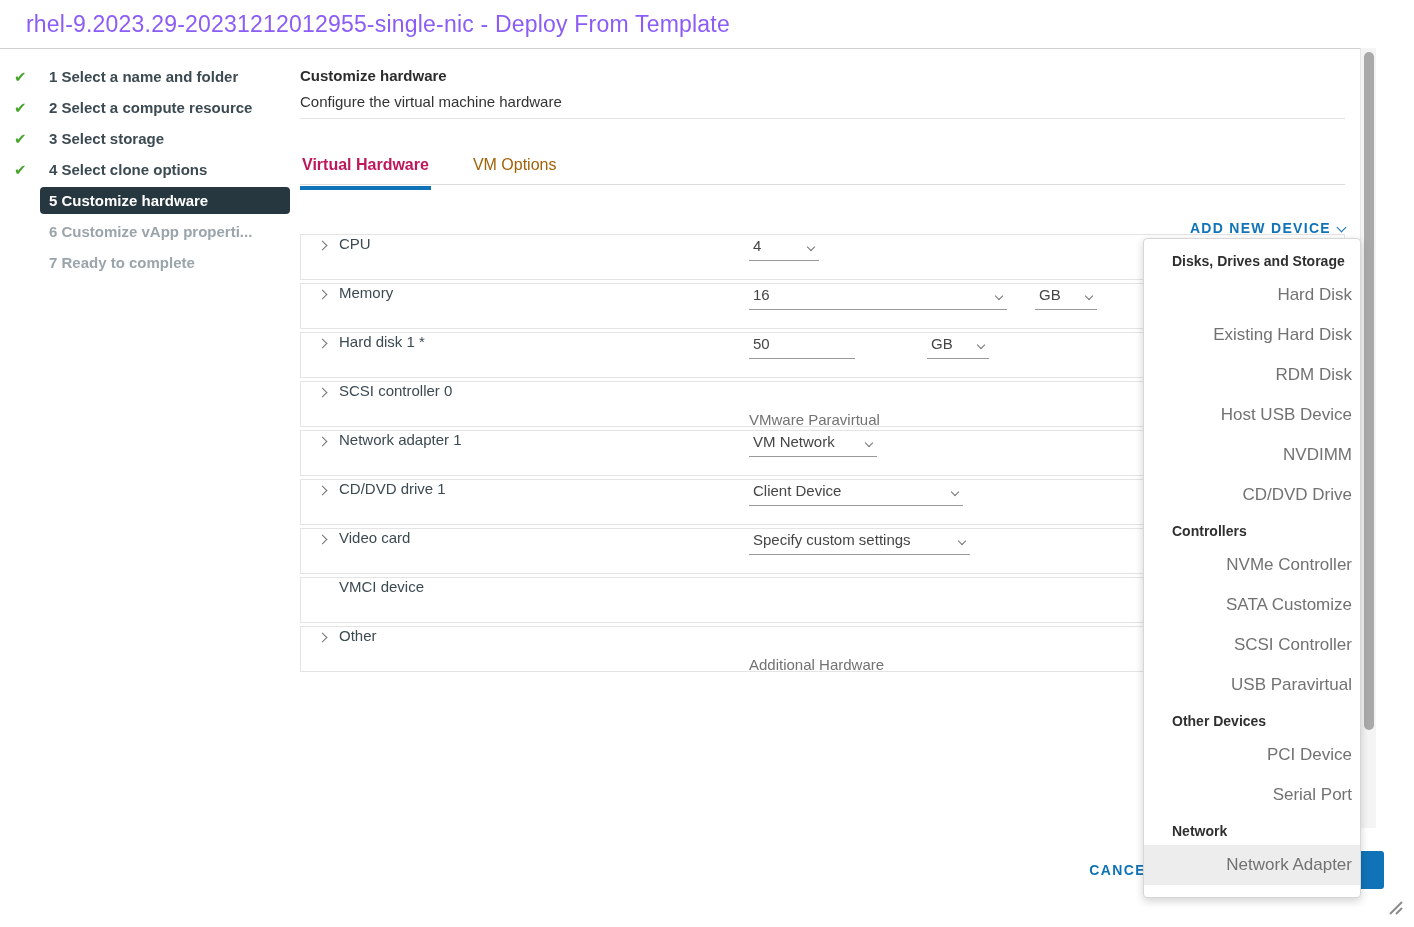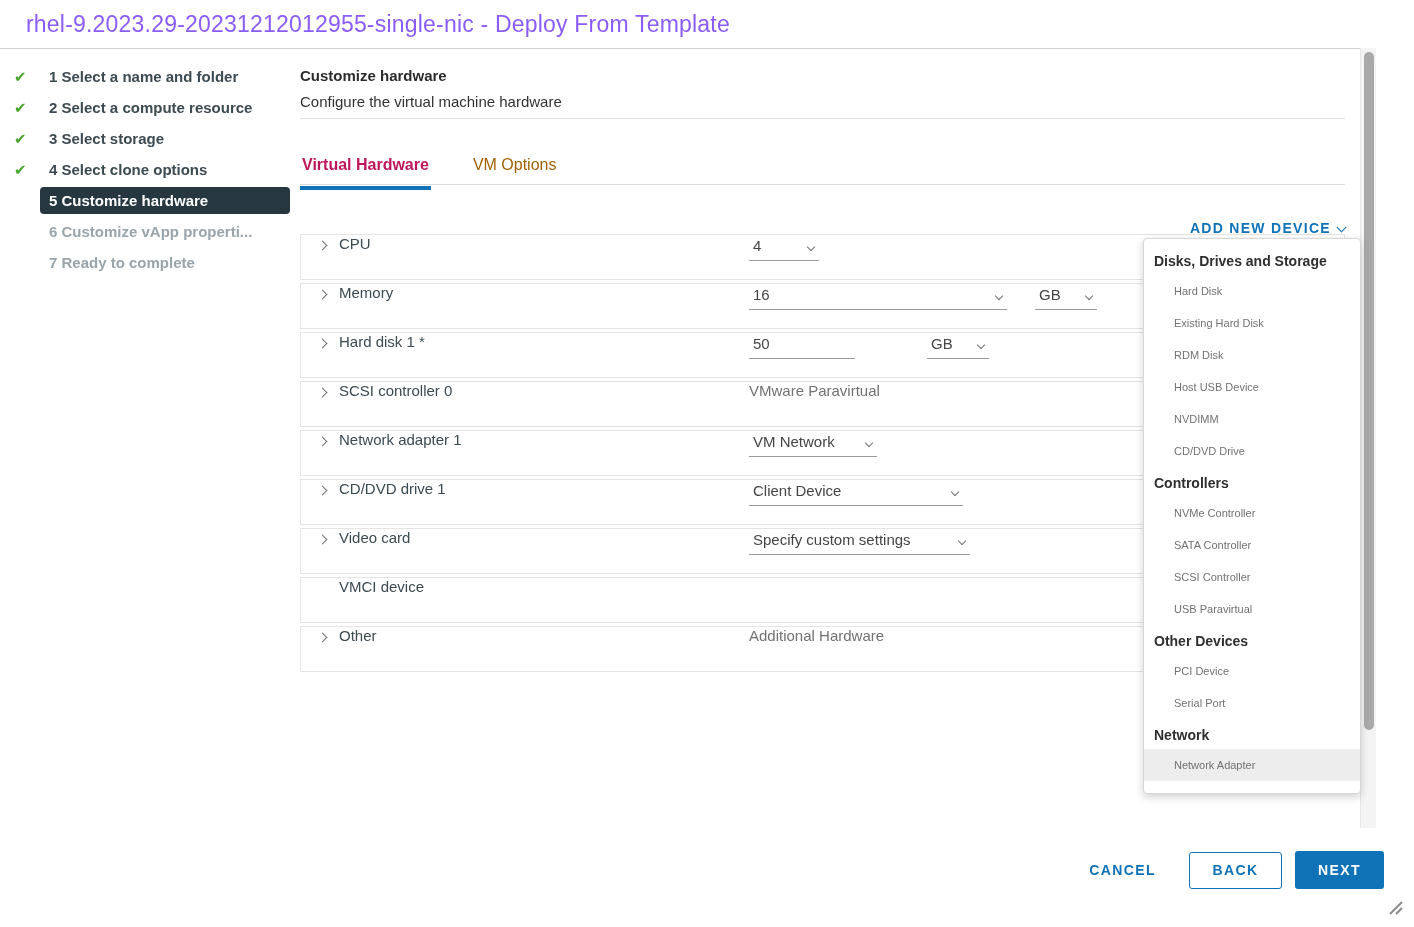--- a/index.html
+++ b/index.html
@@ -40,33 +40,33 @@
     border-width:0 1.6px 1.6px 0; }
   .chev.down{ transform:rotate(45deg); }
   .chev.right{ transform:rotate(-45deg); }
 
   
   .hw-table{ position:absolute; left:300px; top:234px; width:1045px; }
   .hw-row{ background:#fff; border:1px solid #e4e4e4; height:46px; margin-bottom:3px;
     display:flex; align-items:flex-start; position:relative; }
   .hw-expander{ width:20px; margin-left:18px; }
   .hw-label{ font-size:15px; color:var(--label); width:410px; }
-  .hw-value-text{ font-size:15px; color:var(--muted); }
+  .hw-value-text{ font-size:15px; color:var(--muted);margin-top:29px; }
   .hw-controls{ display:flex; align-items:flex-end; }
   .ctrl{ position:relative; border-bottom:1px solid #9a9a9a; padding:2px 18px 6px 4px;
     font-size:15px; color:#454545; cursor:pointer; white-space:nowrap; }
   .ctrl .chev{ position:absolute; right:5px; bottom:10px; width:6px; height:6px; }
   .ctrl.input{ padding-right:4px; }
 
   
   .menu{ position:absolute; left:1143px; top:238px; width:218px; background:#fff;
     border:1px solid #d7d7d7; border-radius:4px; box-shadow:0 3px 8px rgba(0,0,0,.18);
     padding:6px 0 12px 0; z-index:30; }
-  .menu-header{ font-size:14px; font-weight:700; color:#2f2f2f; padding:8px 8px 6px 10px; }
-  .menu-item{ font-size:11px; color:var(--muted); padding:10px 8px 10px 30px; cursor:pointer; }
+  .menu-header{ font-size:14px; font-weight:700; color:#2f2f2f; padding:8px 8px 6px 28px; }
+  .menu-item{ font-size:17px; color:var(--muted); padding:10px 8px 10px 30px; cursor:pointer;text-align:right; }
   .menu-item.highlighted{ background:#ededed; }
 
   
   .footer{ position:absolute; right:30px; top:851px; display:flex; align-items:center; z-index:10; }
   .btn-cancel{ font-size:14px; font-weight:700; letter-spacing:1.4px; color:var(--accent);
     background:none; border:none; margin-right:33px; cursor:pointer;
     font-family:"Liberation Sans",sans-serif; }
   .btn-back{ font-size:14px; font-weight:700; letter-spacing:1.4px; color:var(--accent);
     background:#fff; border:1px solid var(--accent); border-radius:3px; width:93px; height:37px;
     margin-right:13px; cursor:pointer; font-family:"Liberation Sans",sans-serif; }
@@ -202,21 +202,21 @@
 <div class="menu" id="menu">
     <div class="menu-header">Disks, Drives and Storage</div>
     <div class="menu-item">Hard Disk</div>
     <div class="menu-item">Existing Hard Disk</div>
     <div class="menu-item">RDM Disk</div>
     <div class="menu-item">Host USB Device</div>
     <div class="menu-item">NVDIMM</div>
     <div class="menu-item">CD/DVD Drive</div>
     <div class="menu-header">Controllers</div>
     <div class="menu-item">NVMe Controller</div>
-    <div class="menu-item">SATA Controller</div>
+    <div class="menu-item">SATA Customize</div>
     <div class="menu-item">SCSI Controller</div>
     <div class="menu-item">USB Paravirtual</div>
     <div class="menu-header">Other Devices</div>
     <div class="menu-item">PCI Device</div>
     <div class="menu-item">Serial Port</div>
     <div class="menu-header">Network</div>
     <div class="menu-item highlighted">Network Adapter</div>
   </div>
 
 <div class="footer">

